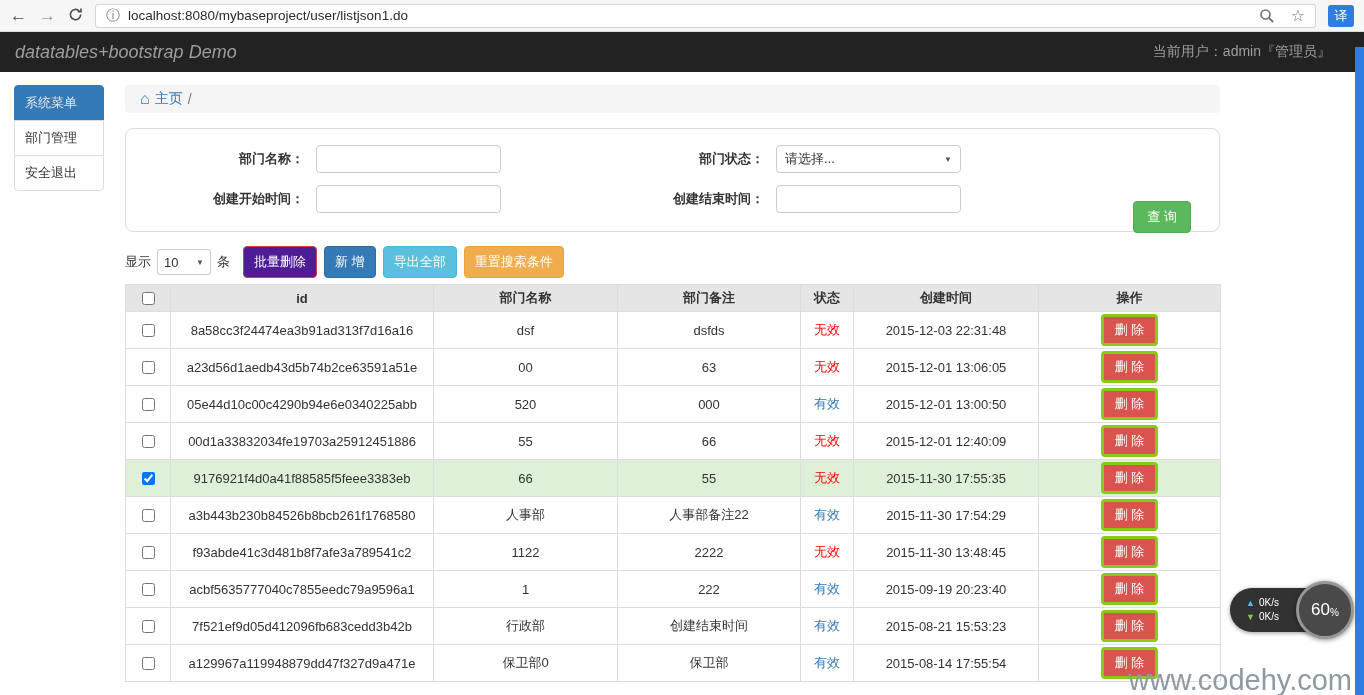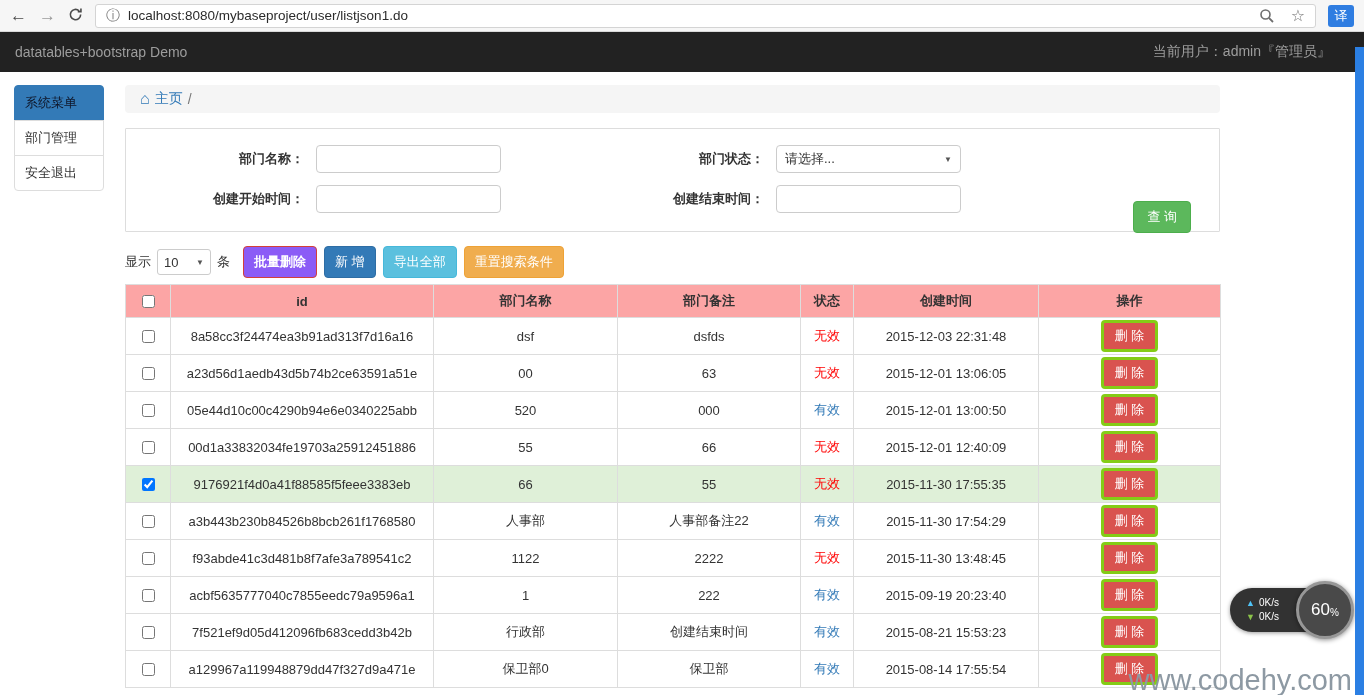--- a/index.html
+++ b/index.html
@@ -28,47 +28,47 @@
   .translate-btn {
     width:26px; height:22px; background:#2f7de1; color:#fff; border-radius:3px;
     display:flex; align-items:center; justify-content:center; font-size:13px; cursor:pointer;
   }
 
   
   .navbar {
     height:40px; background:#222; display:flex; align-items:center;
     justify-content:space-between; padding:0 15px;
   }
-  .navbar .brand { color:#9d9d9d; font-size:14px; }
+  .navbar .brand { color:#9d9d9d; font-size:18px;font-style:italic; }
   .navbar .user  { color:#9d9d9d; font-size:14px; margin-right:18px; }
 
   
   .page { display:flex; padding:13px 0 0 14px; }
   .sidebar { width:90px; flex:none; }
   .sidebar-item {
     border:1px solid #ddd; padding:8px 10px; font-size:13px; color:#333;
     background:#fff; cursor:pointer; margin-top:-1px;
   }
   .sidebar-item:first-child { border-radius:4px 4px 0 0; margin-top:0; }
   .sidebar-item:last-child  { border-radius:0 0 4px 4px; }
-  .sidebar-item.active { background:#337ab7; border-color:#337ab7; color:#0f172a; }
+  .sidebar-item.active { background:#337ab7; border-color:#337ab7; color:#e5e5e5; }
 
   .main { width:1095px; margin-left:21px; flex:none; }
 
   .breadcrumb {
     background:#f5f5f5; border-radius:4px; height:28px; padding:0 15px;
     display:flex; align-items:center; gap:5px; font-size:14px;
   }
   .home-ico { color:#337ab7; font-size:16px; }
   .crumb-link { color:#337ab7; text-decoration:none; cursor:pointer; }
   .crumb-sep { color:#777; }
 
   
   .search-panel {
-    border:1px solid #ddd; border-radius:1px; margin-top:15px;
+    border:1px solid #ddd; border-radius:8px; margin-top:15px;
     padding:16px 20px 18px; position:relative;
   }
   .form-row { display:flex; align-items:center; }
   .form-row + .form-row { margin-top:12px; }
   .form-label  { width:170px; text-align:right; font-weight:bold; font-size:13px; padding-right:12px; }
   .form-label2 { width:275px; text-align:right; font-weight:bold; font-size:13px; padding-right:12px; }
   .form-input {
     width:185px; height:28px; border:1px solid #ccc; border-radius:4px;
     padding:0 8px; font-size:13px; background:#fff;
   }
@@ -89,32 +89,32 @@
   .toolbar .lbl { margin:0 6px; }
   .size-select {
     width:54px; height:26px; border:1px solid #ccc; border-radius:3px; background:#fff;
     display:flex; align-items:center; justify-content:space-between;
     padding:0 6px; font-size:13px; cursor:pointer;
   }
   .btn {
     color:#fff; border-radius:4px; font-size:13px; padding:6px 10px;
     border:1px solid transparent; cursor:pointer; margin-left:7px;
   }
-  .btn-danger  { background:#8b5cf6; border-color:#d43f3a;font-weight:bold; }
+  .btn-danger  { background:#4c1d95; border-color:#d43f3a; }
   .btn-primary { background:#337ab7; border-color:#2e6da4; }
   .btn-info    { background:#5bc0de; border-color:#46b8da; }
   .btn-warning { background:#f0ad4e; border-color:#eea236; }
 
   
   table.grid {
     margin-top:6px; border-collapse:collapse; width:1095px;
     table-layout:fixed; font-size:13px;
   }
   .grid th, .grid td { border:1px solid #ddd; text-align:center; overflow:hidden; }
-  .grid th { height:33px; font-weight:bold; padding:2px 0; background:#fca5a5; }
+  .grid th { height:27px; font-weight:bold; padding:2px 0; background:#e5e5e5; }
   .grid td { height:34px; padding:2px 6px; }
   .grid tr.selected td { background:#dff0d8; }
   .status-invalid { color:#ff0000; }
   .status-valid   { color:#337ab7; }
   .del-btn {
     background:#d9534f; border:3px solid #84cc16; color:#fff;
     border-radius:4px; padding:4px 11px; font-size:13px; cursor:pointer;
   }
 
   .summary { margin-top:11px; font-size:13px; color:#333; }

